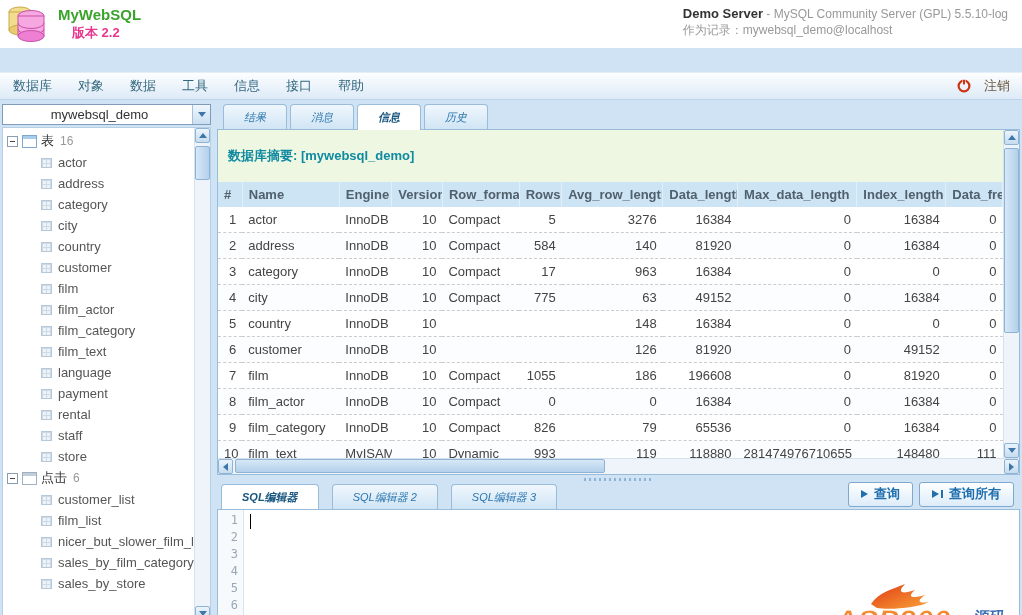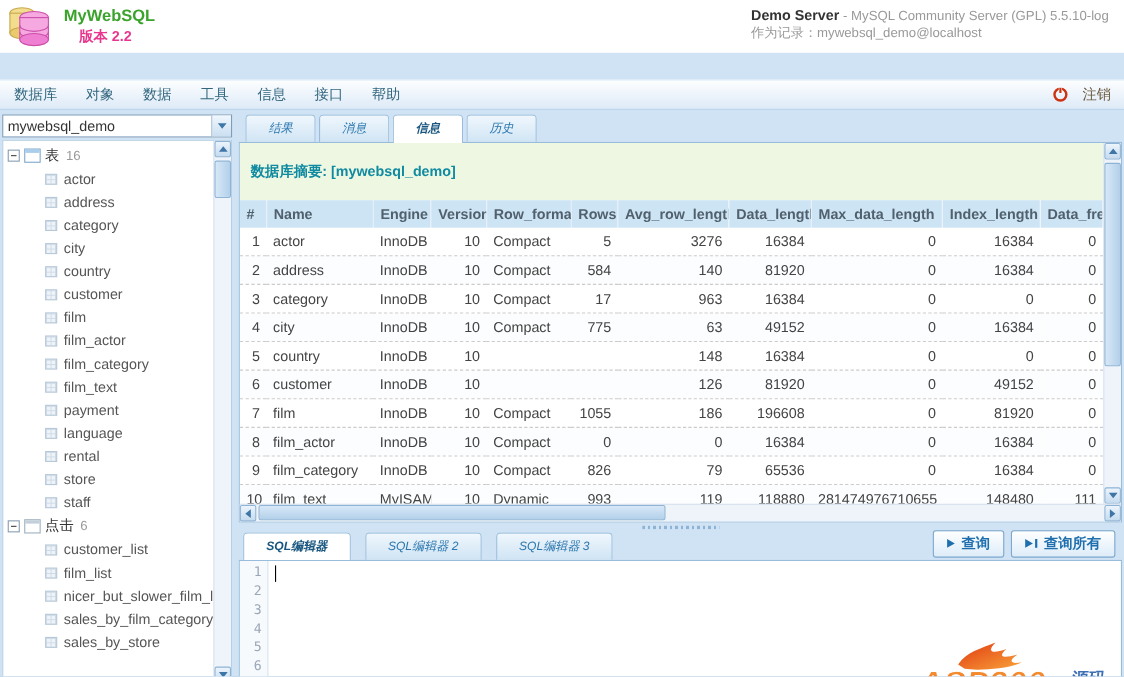--- a/index.html
+++ b/index.html
@@ -21,21 +21,21 @@
   .menu-item { padding:0 13px; font-size:13px; color:#33677f; line-height:26px; cursor:pointer; }
   .menu-spacer { flex:1; }
   .logout { display:flex; align-items:center; gap:13px; padding:0 12px; font-size:13px; color:#6b5a3f; cursor:pointer; }
 
   
   .bodywrap { display:flex; height:539px; padding-top:4px; }
   .sidebar { width:213px; display:flex; flex-direction:column; padding:0 2px; }
   .mainarea { flex:1; padding:0 2px 0 4px; position:relative; }
 
   
-  .db-select { height:21px; border:1px solid #7f9db9; background:#fff; display:flex; align-items:center; margin-bottom:2px; }
+  .db-select { height:21px; border:1px solid #7f9db9; background:#fff; display:flex; align-items:center; margin-bottom:2px;text-align:center; }
   .db-select .val { flex:1; font-size:13px; color:#333; padding-left:4px; }
   .db-select .chev { width:18px; height:100%; border-left:1px solid #a8c0d8; background:linear-gradient(#f0f7fd,#cbdff1); display:flex; align-items:center; justify-content:center; cursor:pointer; }
   .tree-wrap { position:relative; flex:1; background:#fff; border:1px solid #b5cfe4; overflow:hidden; }
   .tree { position:absolute; left:0; top:0; right:16px; bottom:0; overflow:hidden; padding-top:2px; }
   .tree-group { display:flex; align-items:center; height:22px; padding-left:4px; gap:4px; font-size:13px; color:#333; cursor:pointer; }
   .tree-count { color:#999; font-size:12px; margin-left:2px; }
   .expander { width:11px; height:11px; border:1px solid #889db1; background:#fff; position:relative; flex:none; }
   .expander::after { content:""; position:absolute; left:2px; top:4px; width:5px; height:1px; background:#444; }
   .ic-grp { width:15px; height:13px; border:1px solid #7fa8cc; background:#fff; position:relative; flex:none; }
   .ic-grp::before { content:""; position:absolute; left:0; right:0; top:0; height:3px; background:#a9cdec; }
@@ -204,37 +204,37 @@
             <div class="tree-item">
               <span class="ic-tbl"></span>
               <span>film_category</span>
             </div>
             <div class="tree-item">
               <span class="ic-tbl"></span>
               <span>film_text</span>
             </div>
             <div class="tree-item">
               <span class="ic-tbl"></span>
+              <span>language</span>
+            </div>
+            <div class="tree-item">
+              <span class="ic-tbl"></span>
               <span>payment</span>
             </div>
             <div class="tree-item">
               <span class="ic-tbl"></span>
-              <span>language</span>
-            </div>
-            <div class="tree-item">
-              <span class="ic-tbl"></span>
               <span>rental</span>
             </div>
             <div class="tree-item">
               <span class="ic-tbl"></span>
+              <span>staff</span>
+            </div>
+            <div class="tree-item">
+              <span class="ic-tbl"></span>
               <span>store</span>
-            </div>
-            <div class="tree-item">
-              <span class="ic-tbl"></span>
-              <span>staff</span>
             </div>
 
           <div class="tree-group">
             <span class="expander"></span>
             <span class="ic-grp view"></span>
             <span>点击</span>
             <span class="tree-count">6</span>
           </div>
           <div class="tree-item">
               <span class="ic-tbl"></span>

